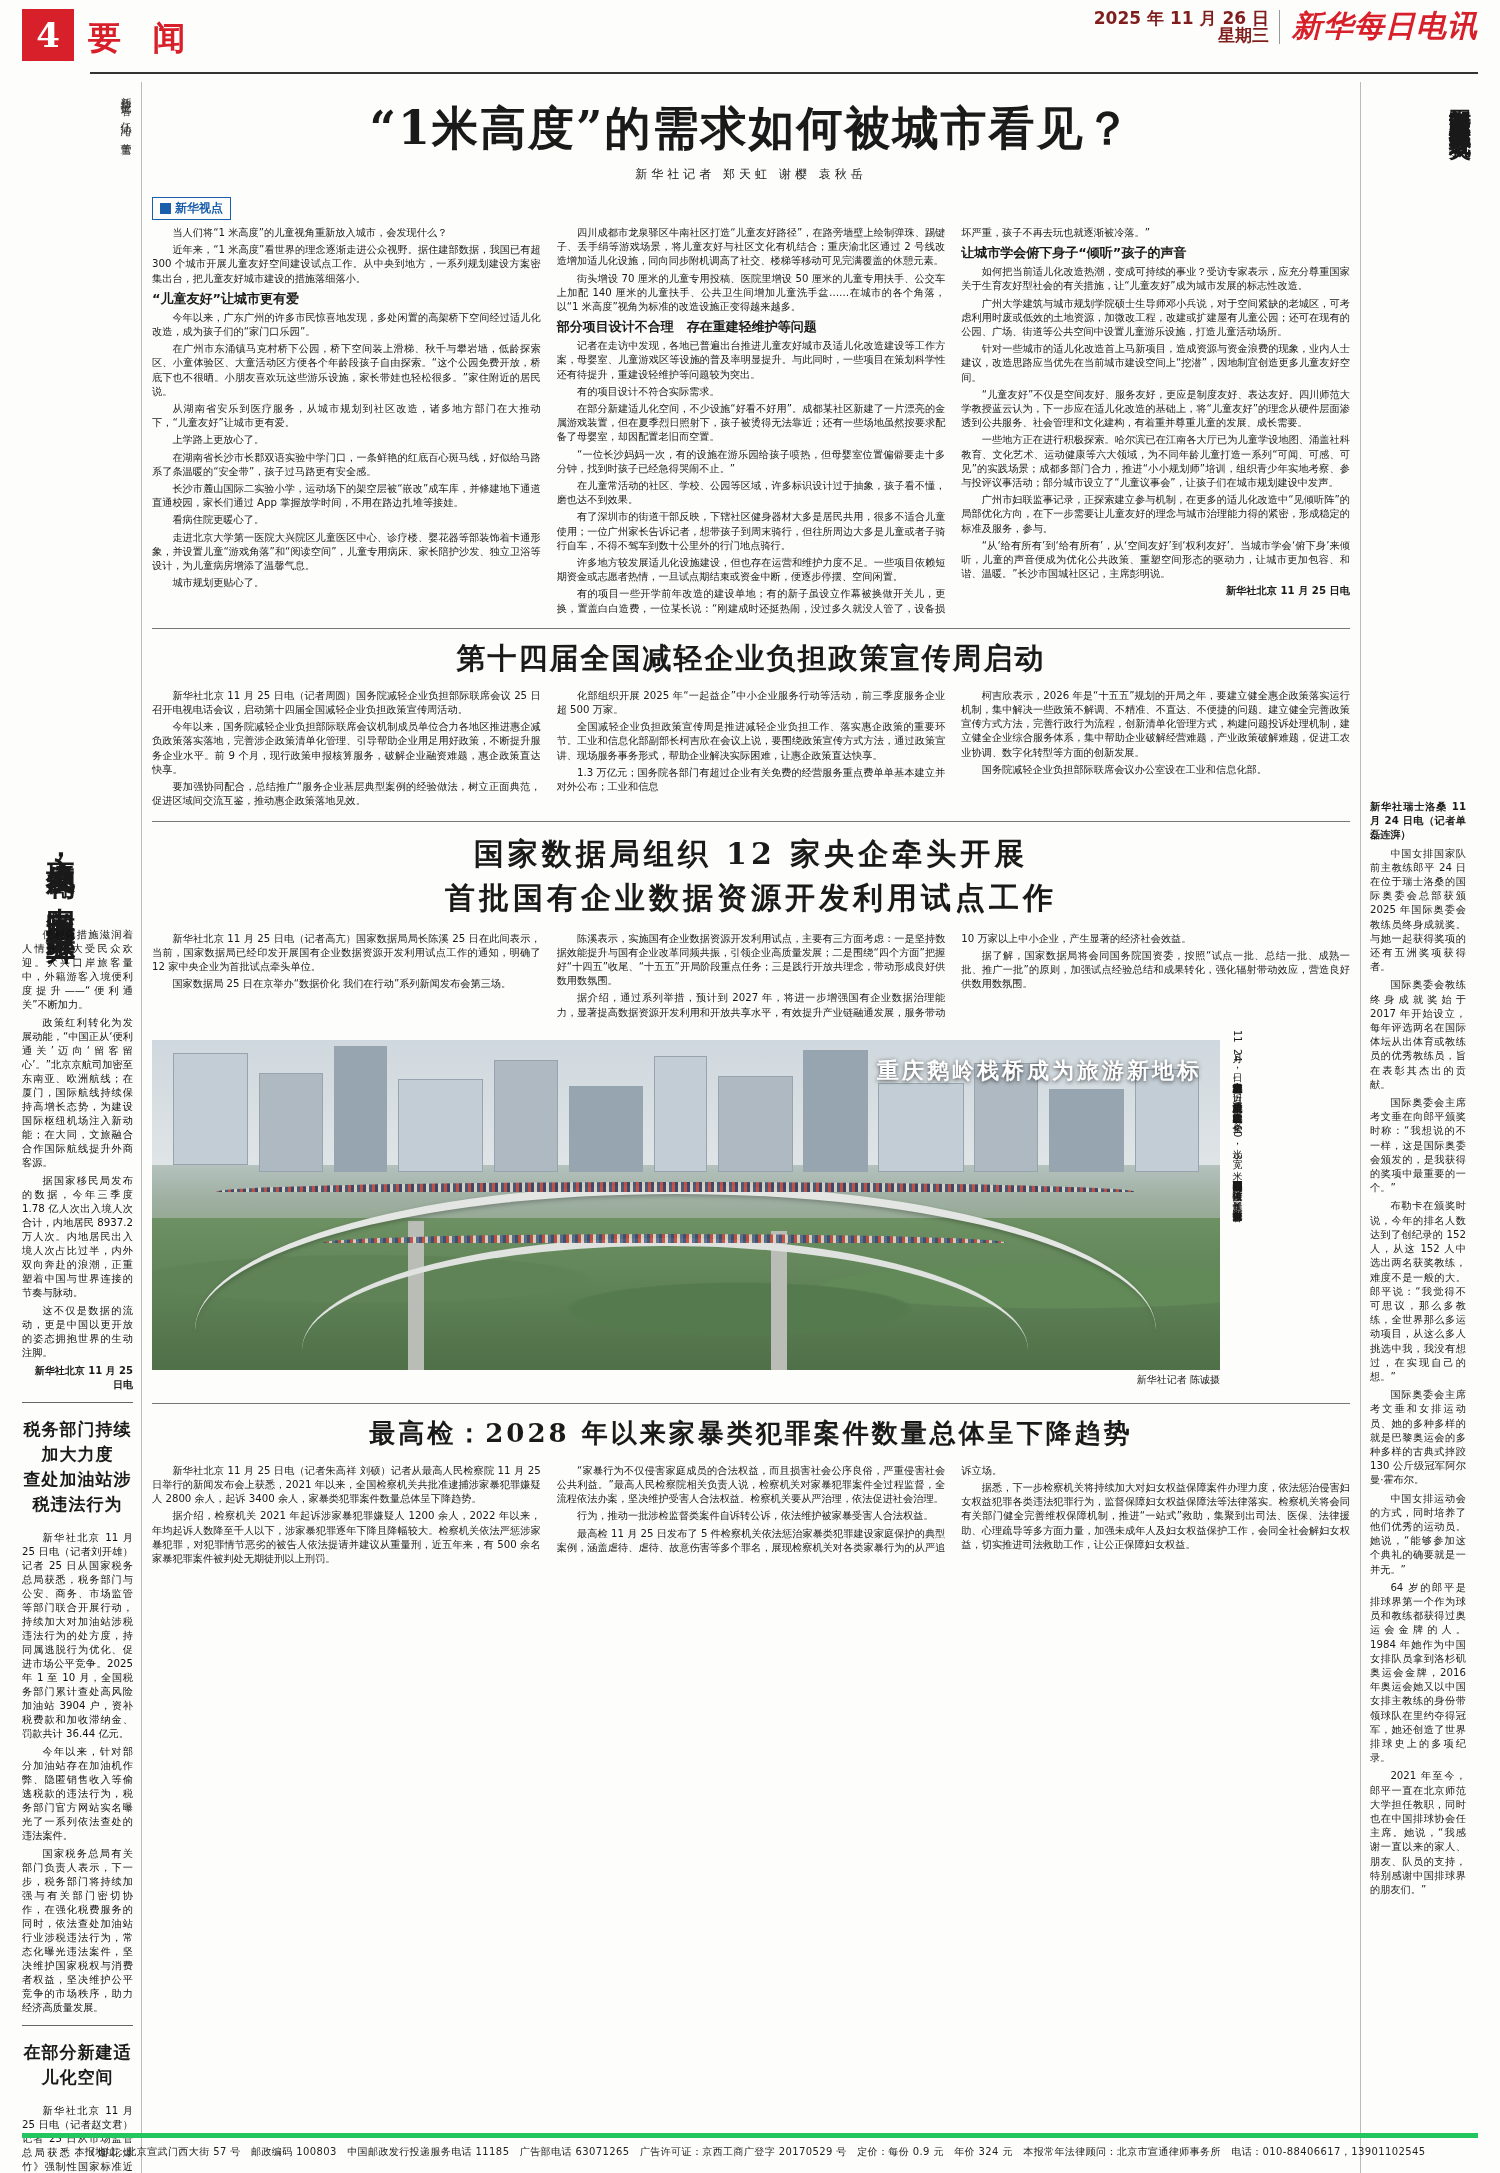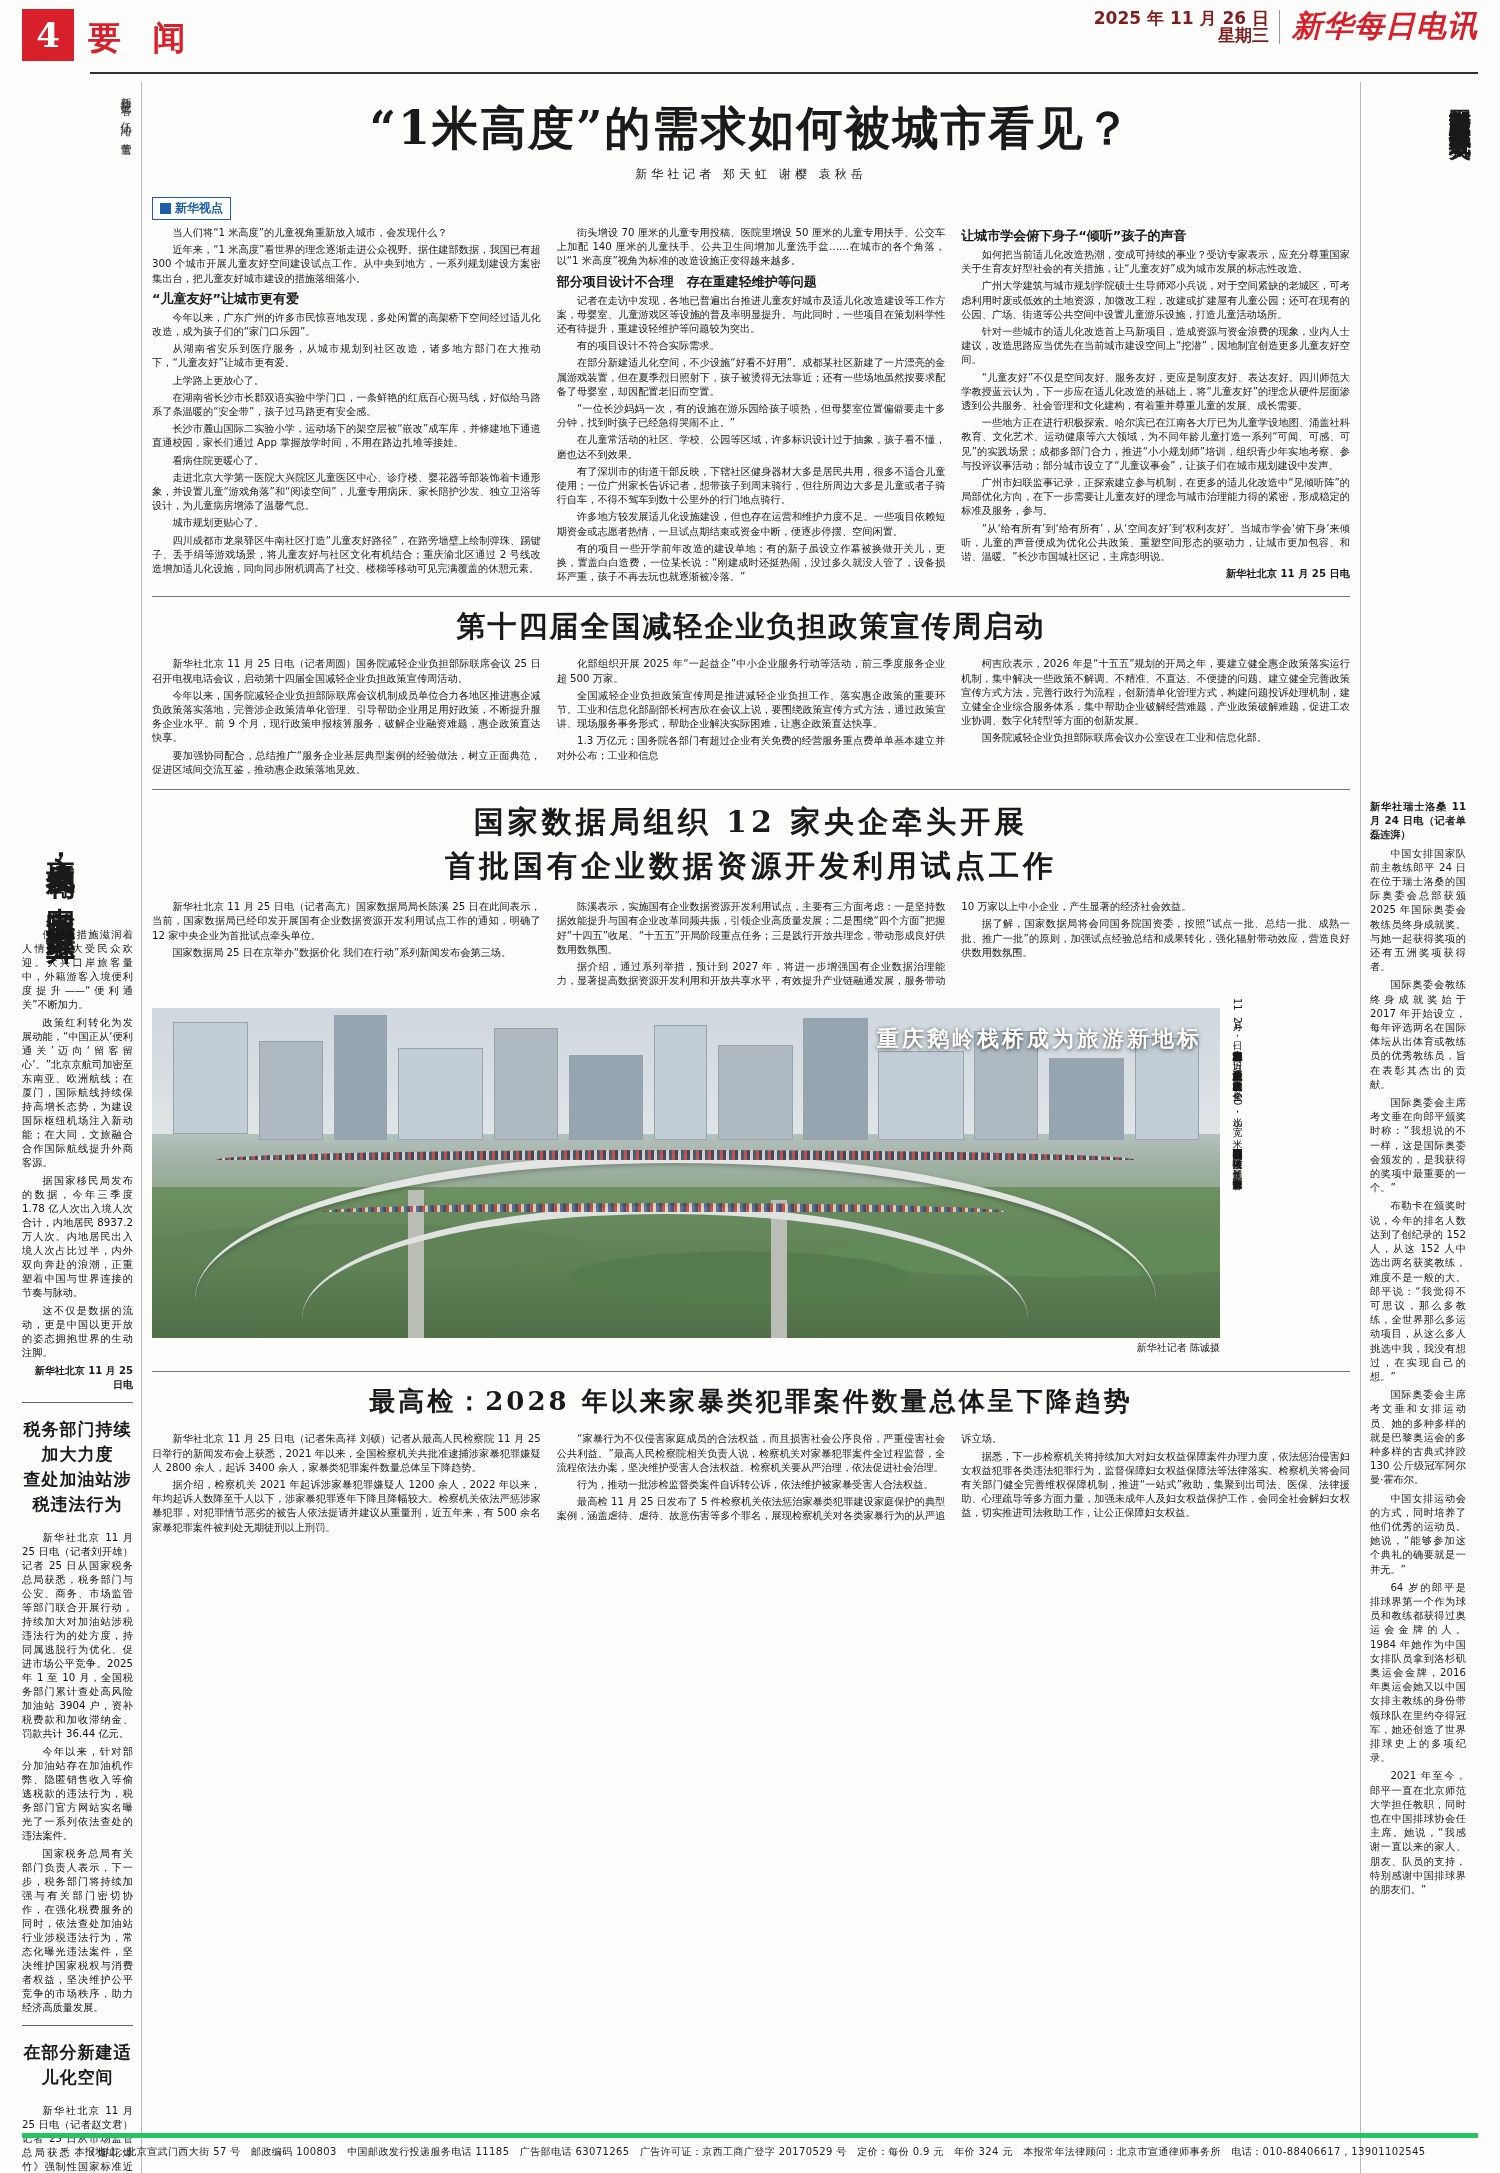--- a/index.html
+++ b/index.html
@@ -209,20 +209,21 @@
         <span class="sq"></span>
         <span>新华视点</span>
       </div>
 
       <div class="cols3">
         <p>当人们将“1 米高度”的儿童视角重新放入城市，会发现什么？</p>
         <p>近年来，“1 米高度”看世界的理念逐渐走进公众视野。据住建部数据，我国已有超 300 个城市开展儿童友好空间建设试点工作。从中央到地方，一系列规划建设方案密集出台，把儿童友好城市建设的措施落细落小。</p>
 
         <p class="sub-h">“儿童友好”让城市更有爱</p>
         <p>今年以来，广东广州的许多市民惊喜地发现，多处闲置的高架桥下空间经过适儿化改造，成为孩子们的“家门口乐园”。</p>
+        <p>在广州市东涌镇马克村桥下公园，桥下空间装上滑梯、秋千与攀岩墙，低龄探索区、小童体验区、大童活动区方便各个年龄段孩子自由探索。“这个公园免费开放，桥底下也不很晒。小朋友喜欢玩这些游乐设施，家长带娃也轻松很多。”家住附近的居民说。</p>
         <p>从湖南省安乐到医疗服务，从城市规划到社区改造，诸多地方部门在大推动下，“儿童友好”让城市更有爱。</p>
         <p>上学路上更放心了。</p>
         <p>在湖南省长沙市长郡双语实验中学门口，一条鲜艳的红底百心斑马线，好似给马路系了条温暖的“安全带”，孩子过马路更有安全感。</p>
         <p>长沙市麓山国际二实验小学，运动场下的架空层被“嵌改”成车库，并修建地下通道直通校园，家长们通过 App 掌握放学时间，不用在路边扎堆等接娃。</p>
         <p>看病住院更暖心了。</p>
         <p>走进北京大学第一医院大兴院区儿童医区中心、诊疗楼、婴花器等部装饰着卡通形象，并设置儿童“游戏角落”和“阅读空间”，儿童专用病床、家长陪护沙发、独立卫浴等设计，为儿童病房增添了温馨气息。</p>
         <p>城市规划更贴心了。</p>
         <p>四川成都市龙泉驿区牛南社区打造“儿童友好路径”，在路旁墙壁上绘制弹珠、踢键子、丢手绢等游戏场景，将儿童友好与社区文化有机结合；重庆渝北区通过 2 号线改造增加适儿化设施，同向同步附机调高了社交、楼梯等移动可见完满覆盖的休憩元素。</p>
         <p>街头增设 70 厘米的儿童专用投稿、医院里增设 50 厘米的儿童专用扶手、公交车上加配 140 厘米的儿童扶手、公共卫生间增加儿童洗手盆……在城市的各个角落，以“1 米高度”视角为标准的改造设施正变得越来越多。</p>
 

